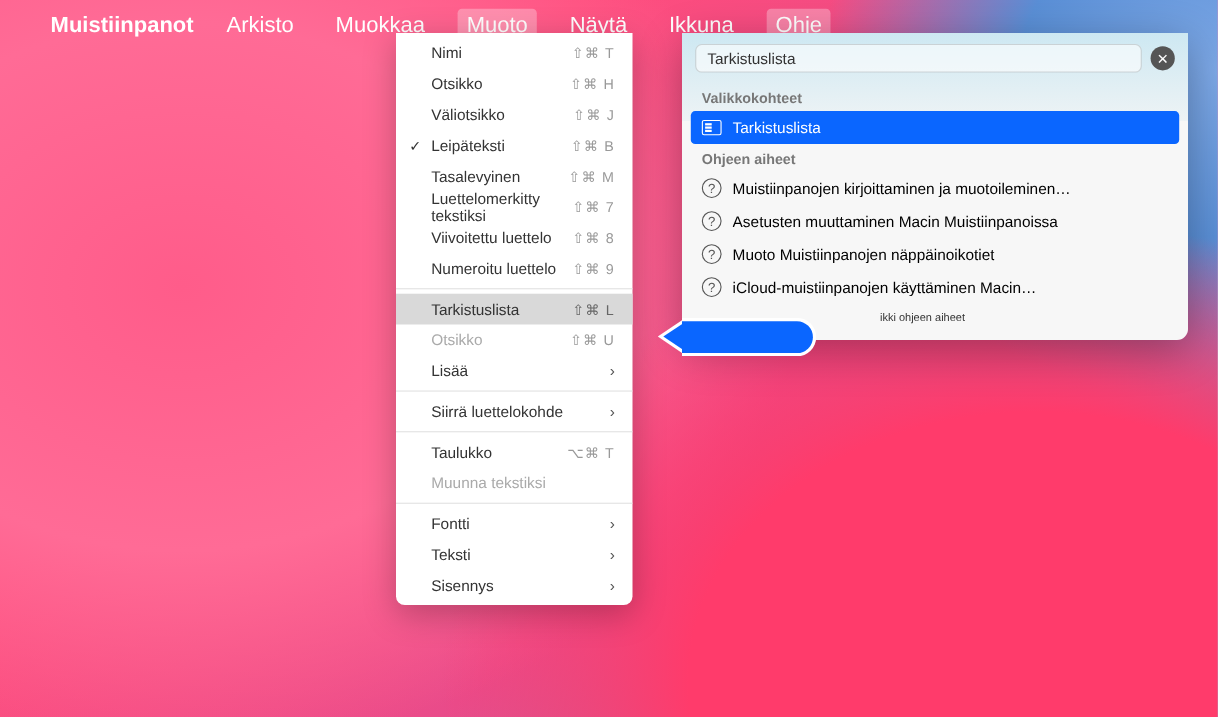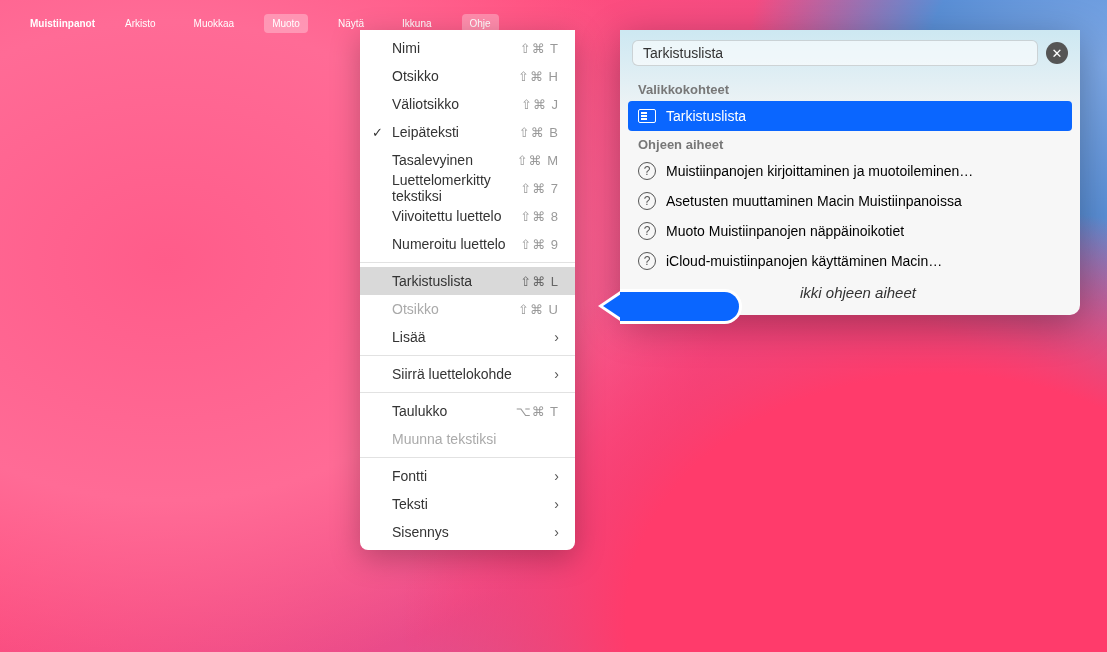--- a/index.html
+++ b/index.html
@@ -13,22 +13,22 @@
         radial-gradient(ellipse 800px 600px at 15% 40%, #ff5c8a 0%, #ff6b96 40%, transparent 70%),
         radial-gradient(ellipse 600px 500px at 100% 10%, #7da8e6 0%, #5a8fd6 30%, transparent 60%),
         linear-gradient(135deg, #ff5c8a 0%, #ff4d7d 30%, #e94b8a 60%, #6b8fc7 100%);
       position: relative;
     }
 
     .menubar {
       height: 46px;
       display: flex;
       align-items: center;
-      padding-left: 8px;
-      font-size: 10px;
+      padding-left: 24px;
+      font-size: 20px;
       color: #fff;
       font-weight: 500;
     }
     .menubar .apple {
       font-size: 17px;
       margin-right: 22px;
       line-height: 1;
     }
     .menubar .app-name {
       font-weight: 700;
@@ -194,23 +194,22 @@
       color: #555;
       flex-shrink: 0;
     }
     .help-item .label {
       white-space: nowrap;
       overflow: hidden;
       text-overflow: ellipsis;
     }
     .help-more {
       padding: 8px 18px 6px 180px;
-      font-size: 15px;
+      font-size: 10px;
       color: #333;
-      font-style: italic;
     }
 
     
     .pointer {
       position: absolute;
       top: 289px;
       left: 598px;
       width: 144px;
       height: 35px;
     }

